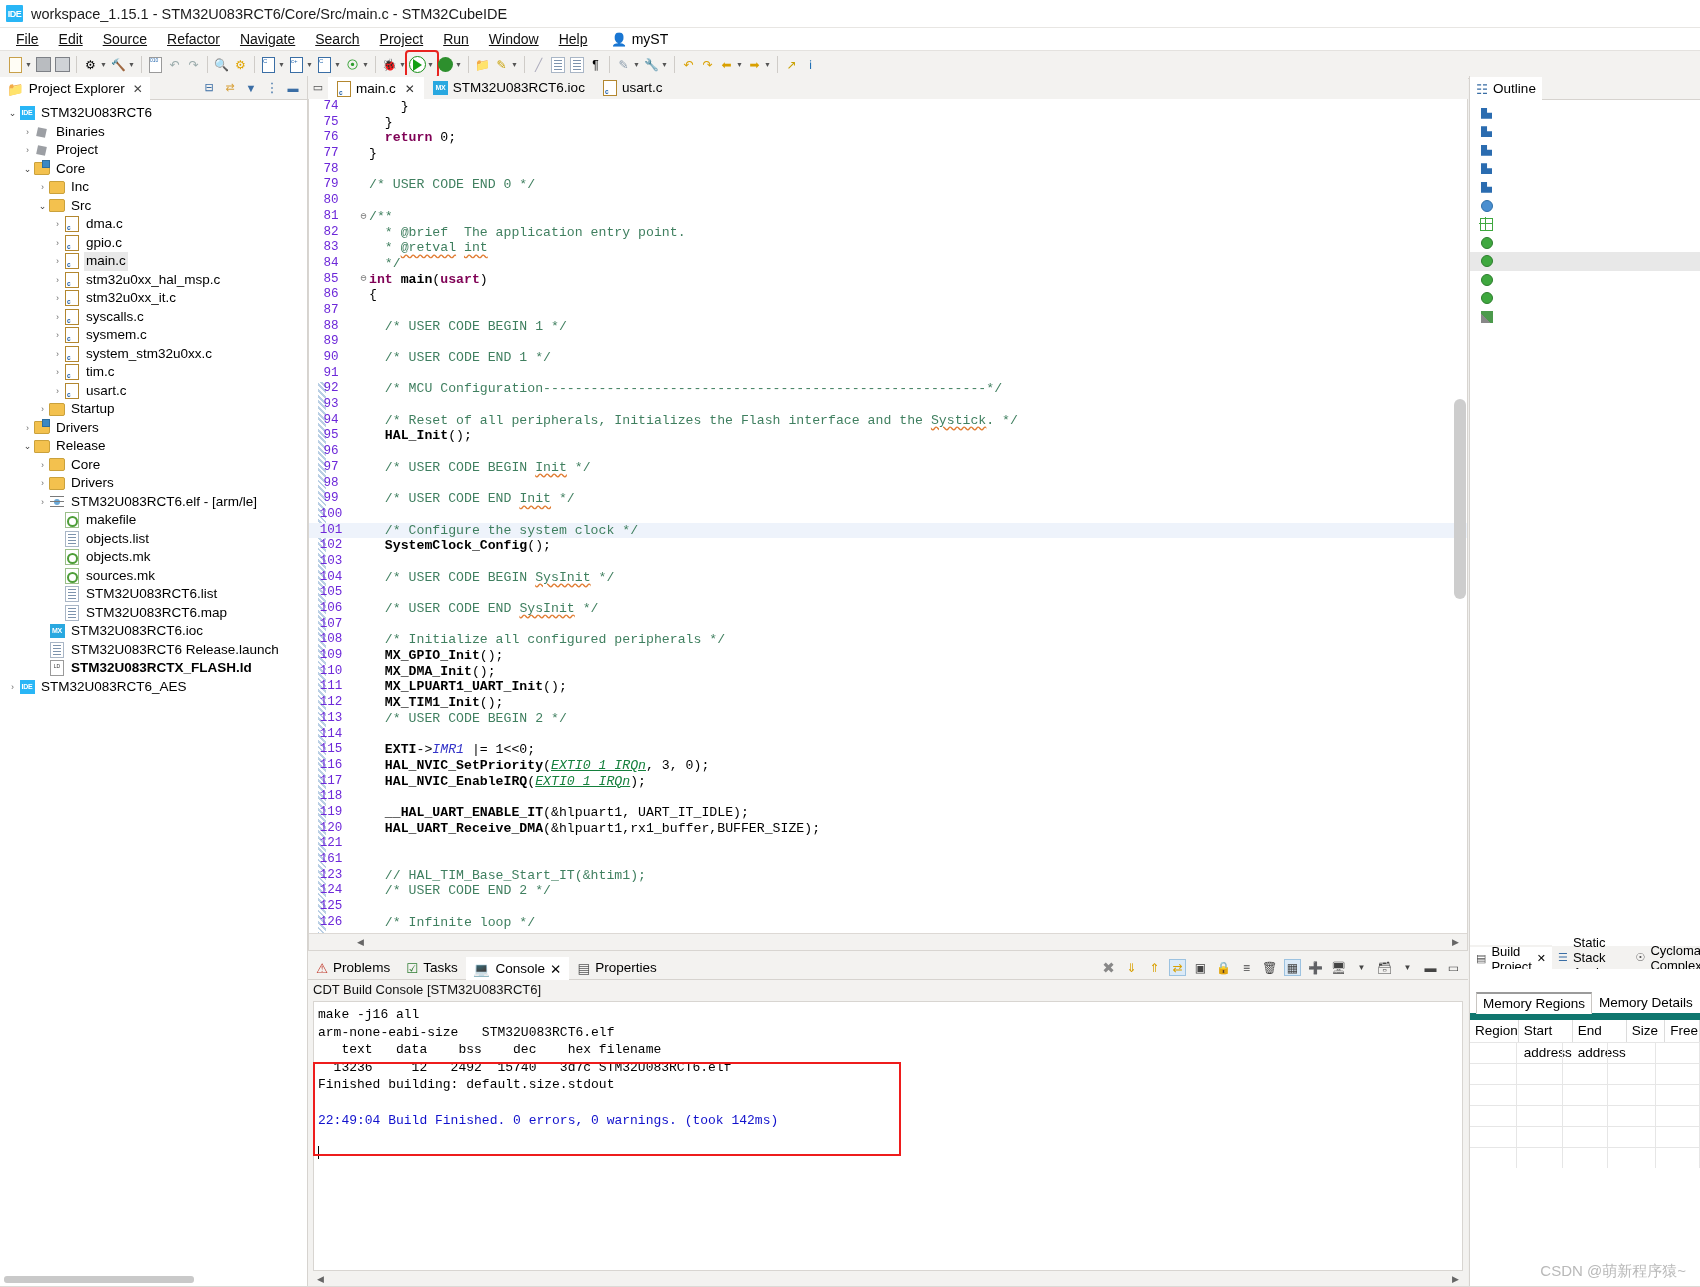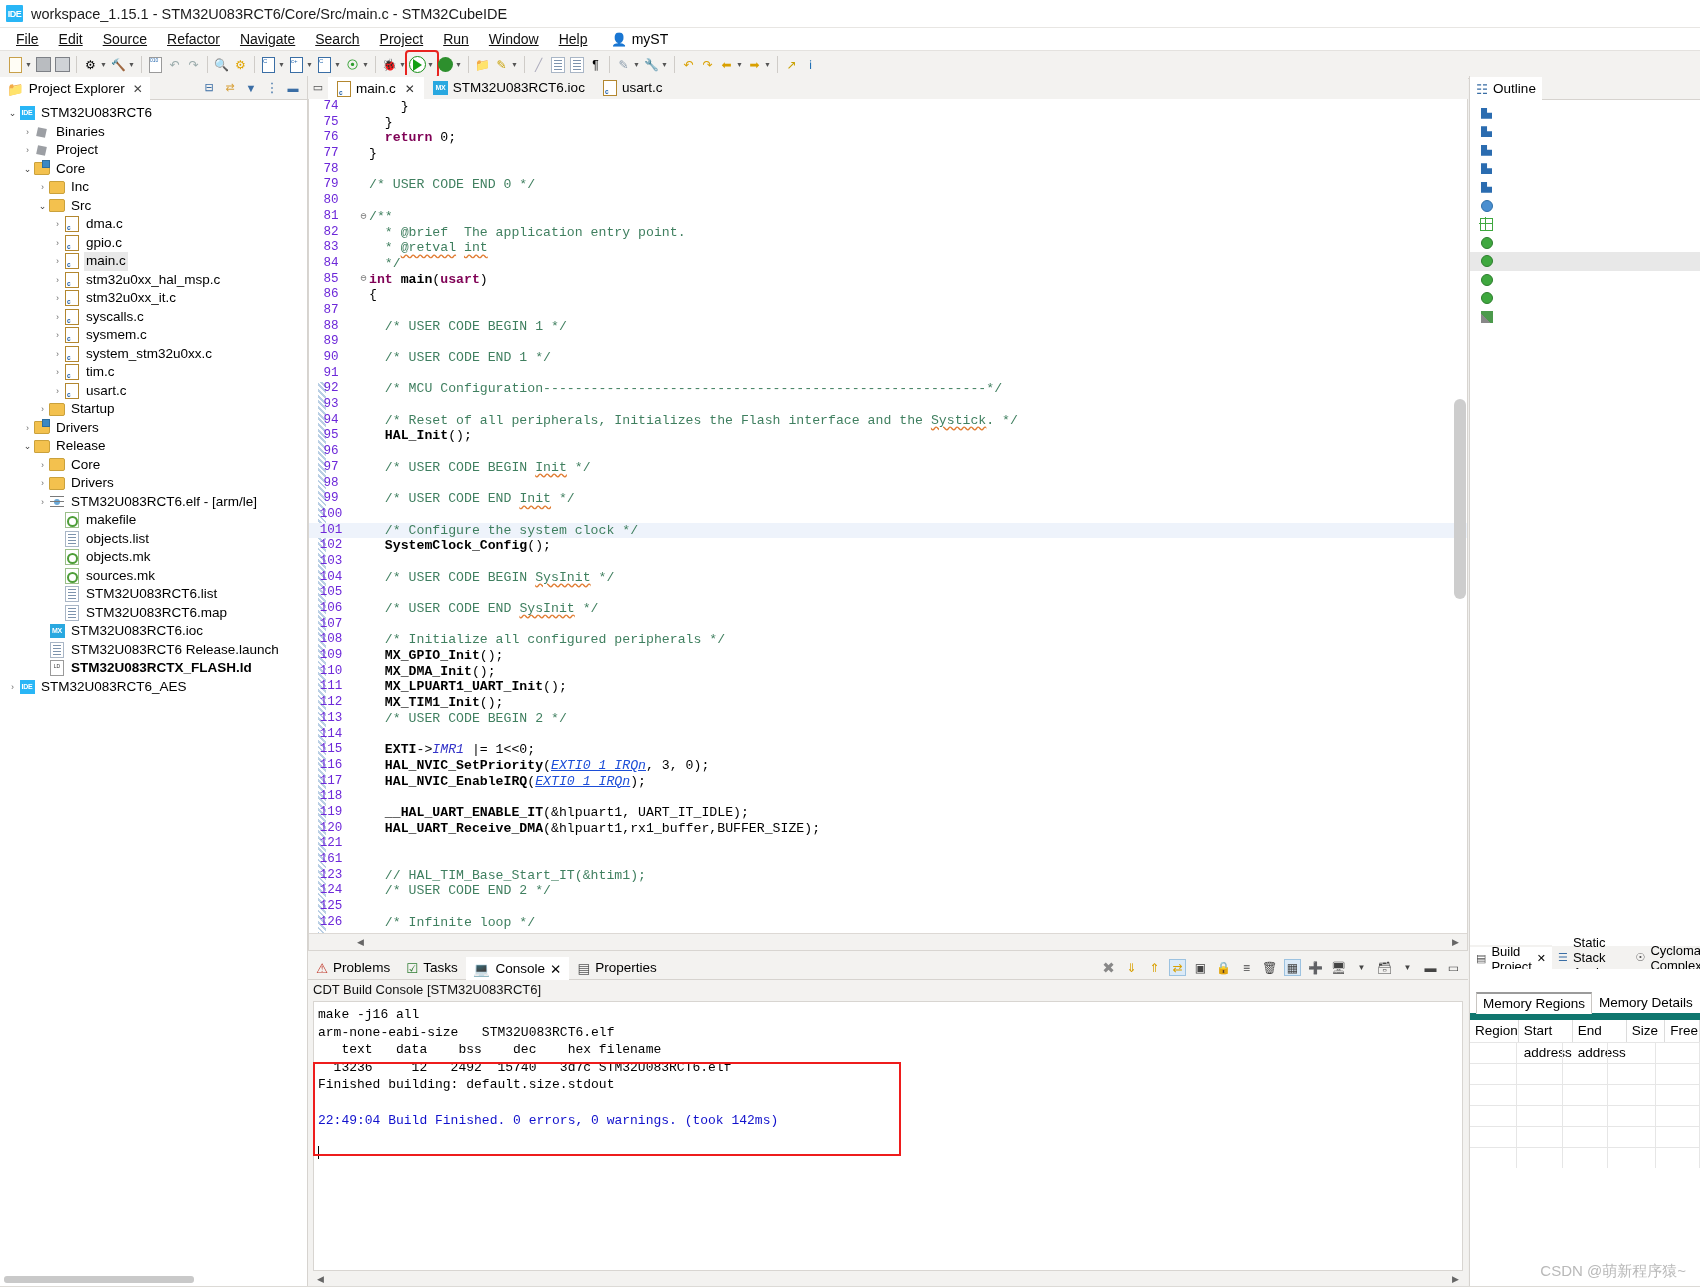--- a/index.html
+++ b/index.html
@@ -109,21 +109,21 @@
   .lines{position:absolute;left:0;top:0;right:0;}
   .ln{display:flex;height:15.7px;align-items:center;}
   .num{width:44px;text-align:center;padding-right:5px;color:#6d28d9;flex:none;font-size:12.6px;}
   .fold{width:11px;flex:none;text-align:center;color:#777;font-size:10px;line-height:10px;}
   .txt{white-space:pre;}
   .ln.hl{background:#eef3fb;}
   .kw{color:#7f0055;font-weight:bold;}
   .cm{color:#3f7f5f;}
   .fn{color:#000;font-weight:bold;}
   .mac{color:#3232c8;font-style:italic;}
-  .macu{color:#1d4ed8;font-style:italic;text-decoration:underline;}
+  .macu{color:#15803d;font-style:italic;text-decoration:underline;}
   .wavy{text-decoration:underline wavy #e07a2f;text-underline-offset:2px;}
   .vscroll{position:absolute;right:1px;top:300px;width:12px;height:200px;background:#cdcdcd;border-radius:6px;}
   .hbar{position:absolute;left:0;right:0;bottom:0;height:16px;background:#f3f2f0;border-top:1px solid #ddd9d5;}
   .hbar .l{position:absolute;left:48px;top:3px;color:#666;font-size:9px;}
   .hbar .r{position:absolute;right:8px;top:3px;color:#666;font-size:9px;}
 
   
   .console-panel{position:absolute;left:0;right:0;top:880px;bottom:0;background:#f3f2f0;}
   .ctabbar{height:23px;display:flex;align-items:center;background:#f3f2f0;border-bottom:1px solid #d6d3cf;}
   .ctab{display:flex;align-items:center;gap:5px;height:23px;padding:0 8px;font-size:13.5px;}

